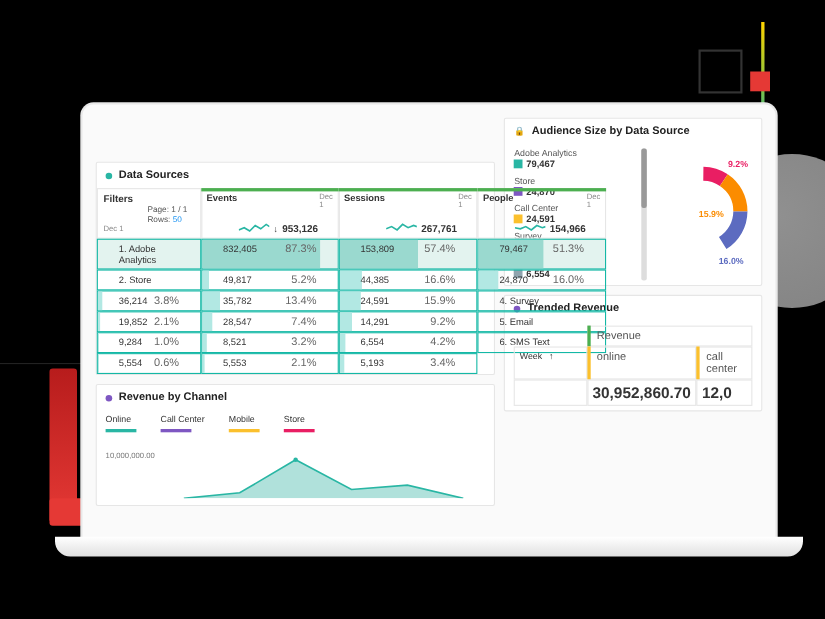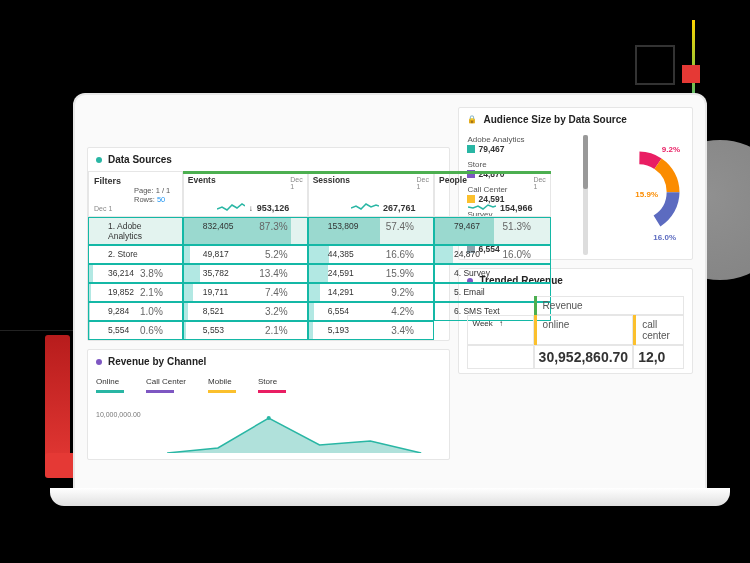--- a/index.html
+++ b/index.html
@@ -317,21 +317,21 @@
             <div class="row-cell name">
               <span>4. Survey</span>
             </div>
             <div class="row-cell">
               <div class="bar-bg" style="width:2.1%"></div>
               <span class="val">19,852</span>
               <span class="pct">2.1%</span>
             </div>
             <div class="row-cell">
               <div class="bar-bg" style="width:7.4%"></div>
-              <span class="val">19,711</span>
+              <span class="val">28,547</span>
               <span class="pct">7.4%</span>
             </div>
             <div class="row-cell">
               <div class="bar-bg" style="width:9.2%"></div>
               <span class="val">14,291</span>
               <span class="pct">9.2%</span>
             </div>
             <div class="row-cell name">
               <span>5. Email</span>
             </div>

